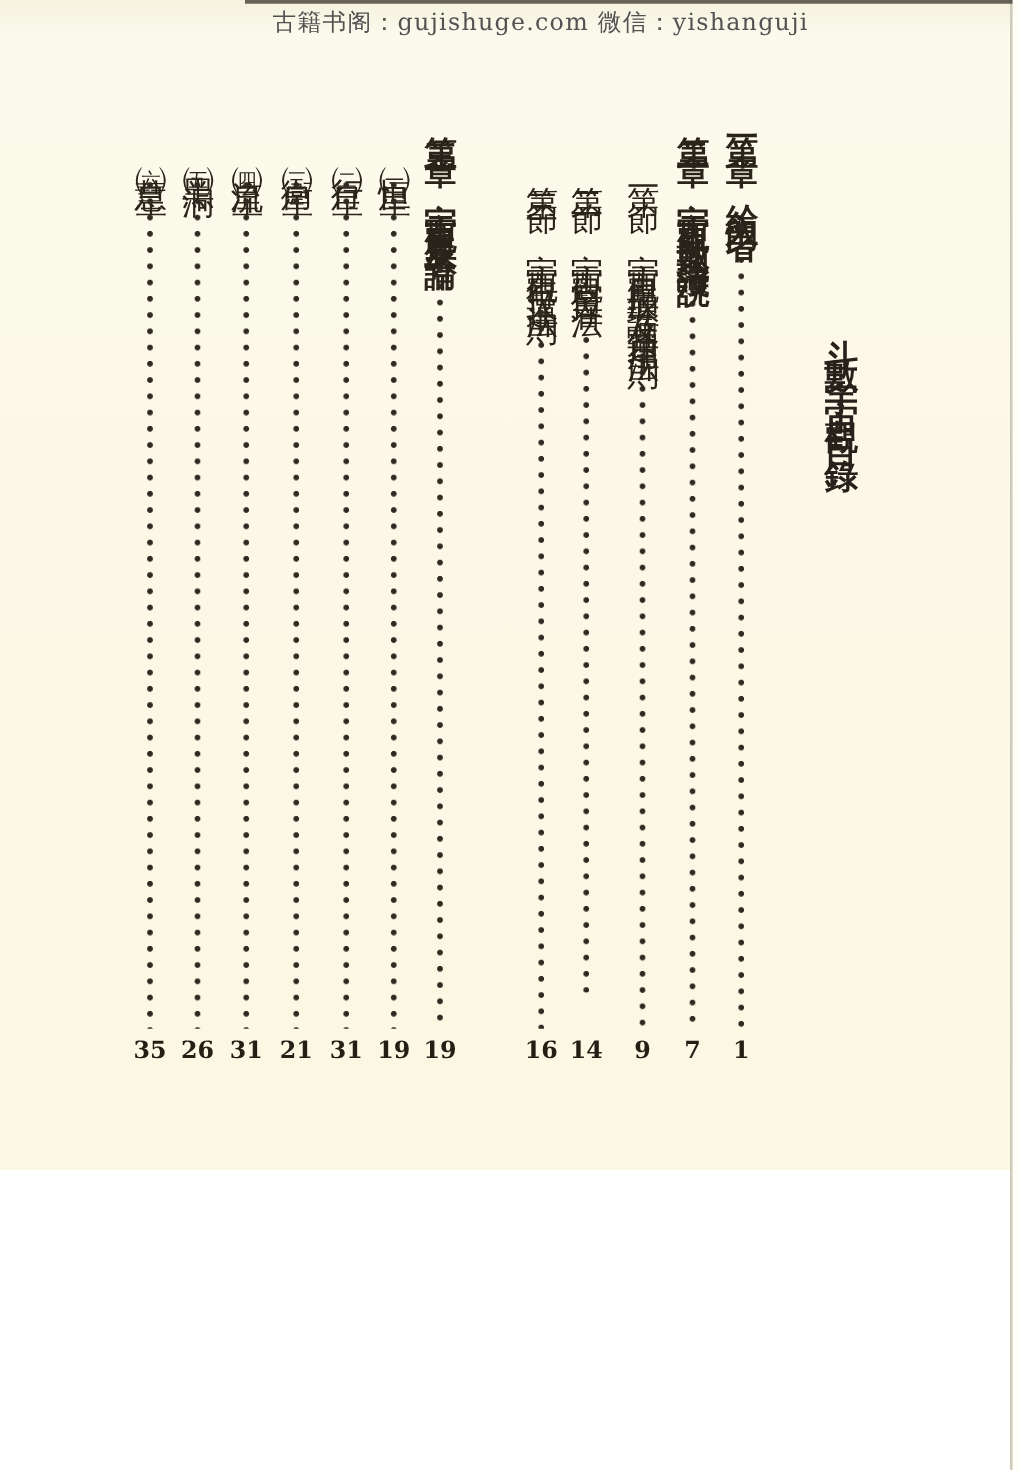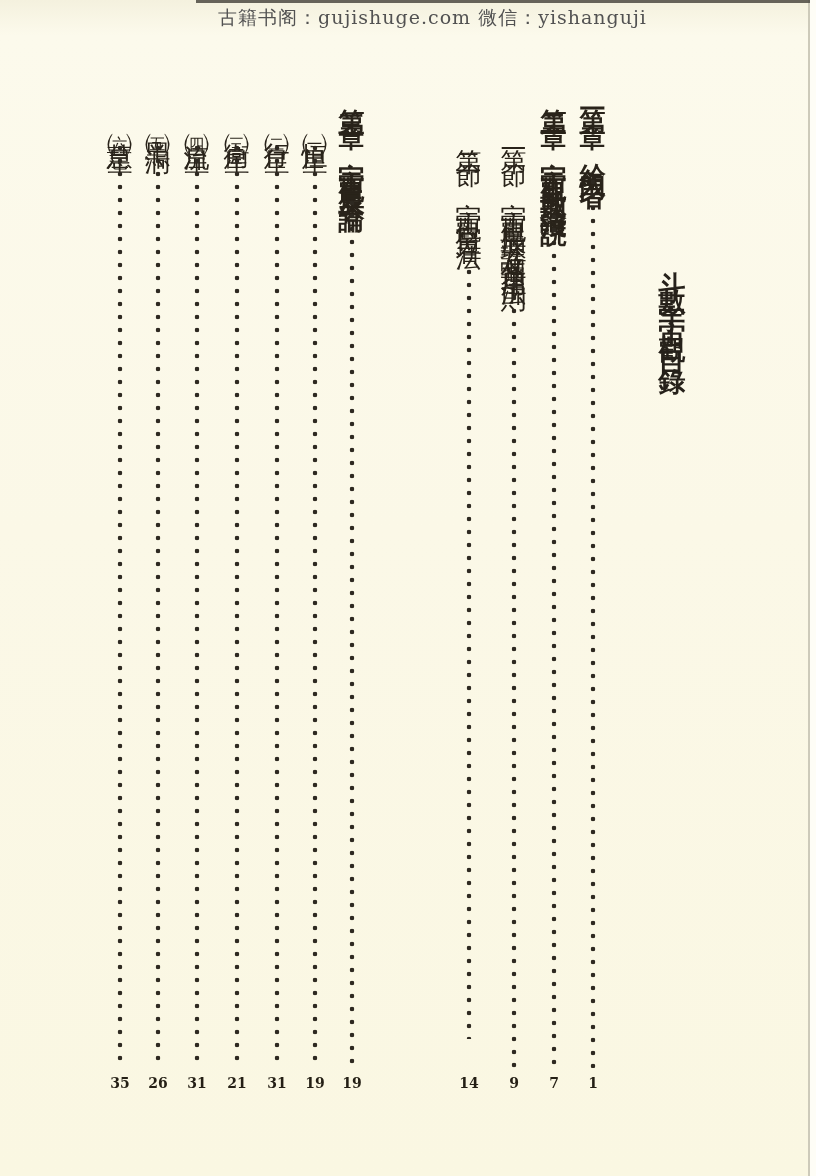--- a/index.html
+++ b/index.html
@@ -3,21 +3,21 @@
 <meta charset="utf-8">
 <style>
   html, body { margin: 0; padding: 0; }
   body {
     width: 816px; height: 1176px;
     font-family: "DejaVu Serif", "Liberation Serif", serif;
     overflow: hidden;
   }
   .page {
     position: relative;
-    width: 816px; height: 1176px;
+    width: 816px; height: 936px;
     background: linear-gradient(180deg, #f4f1de 0%, #fcfaec 3%, #fbf8e7 45%, #faf7e2 100%);
   }
   
   .top-edge-line {
     position: absolute; left: 196px; top: 0; width: 614px; height: 3px;
     background: #4c4a42; opacity: .85;
   }
   .right-edge-line {
     position: absolute; right: 6px; top: 0; width: 2px; height: 1176px;
     background: #cdcaba;
@@ -51,21 +51,21 @@
     color: #29231a; white-space: nowrap;
   }
   .chapter .vtext { font-weight: bold; }
   .leader {
     flex: 1 1 auto; width: 6px; margin-top: 6px; margin-bottom: 8px;
     background-image: radial-gradient(circle at 3px 6px, #2e2921 2px, rgba(46,41,33,0) 2.6px);
     background-size: 6px 13px; background-repeat: repeat-y;
   }
   .pagenum {
     flex: 0 0 auto;
-    font-size: 14px; font-weight: bold; color: #241f15;
+    font-size: 19px; font-weight: bold; color: #241f15;
     font-family: "DejaVu Serif", serif; line-height: 1;
   }
   
   .c0  { left: 575px; top:  88px; }
   .c1  { left: 536px; top:  88px; }
   .c2  { left: 496px; top: 128px; }
   .c3  { left: 451px; top: 128px; gap: 29px; }
   .c4  { left: 415px; top: 128px; }
   .c5  { left: 377px; top: 128px; }
   .c6  { left: 334px; top:  88px; }
@@ -106,20 +106,25 @@
     <span class="leader"></span>
     <span class="pagenum">9</span>
   </div>
 
   <div class="toc-col c3">
     <span class="vtext">第二節　宇宙觀宮位看法</span>
     <span class="leader"></span>
     <span class="pagenum">14</span>
   </div>
 
+  <div class="toc-col c4">
+    <span class="vtext">第三節　宇宙觀行大運法則</span>
+    <span class="leader"></span>
+    <span class="pagenum">16</span>
+  </div>
 
 
   <div class="toc-col chapter c6">
     <span class="vtext">第三章　宇宙觀星辰各論</span>
     <span class="leader"></span>
     <span class="pagenum">19</span>
   </div>
 
   <div class="toc-col c7">
     <span class="vtext">㈠恒星</span>

